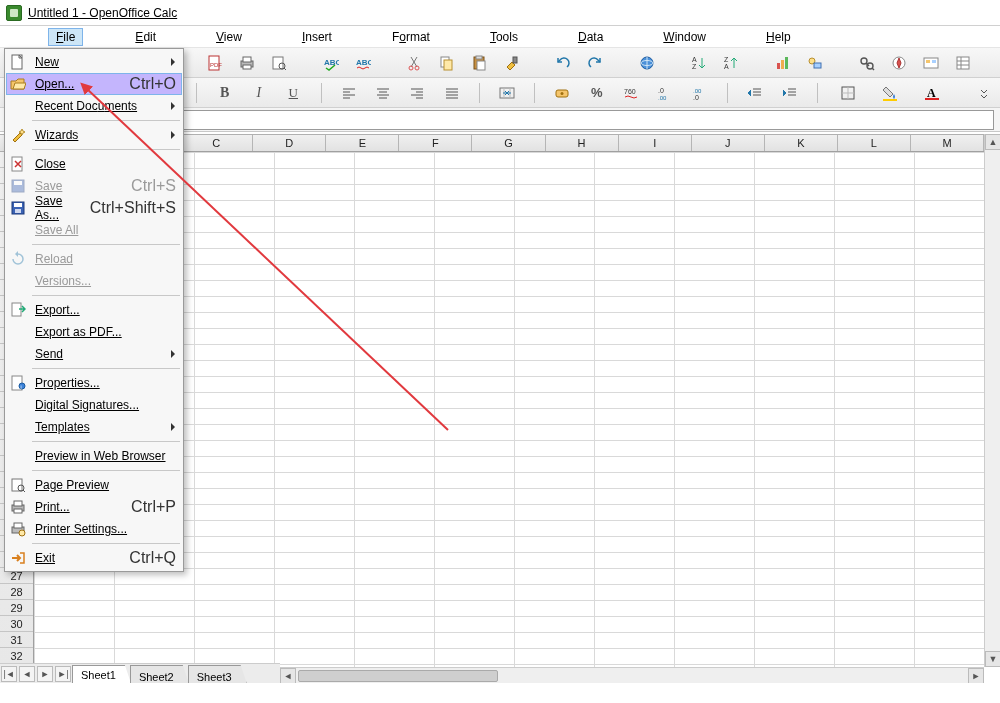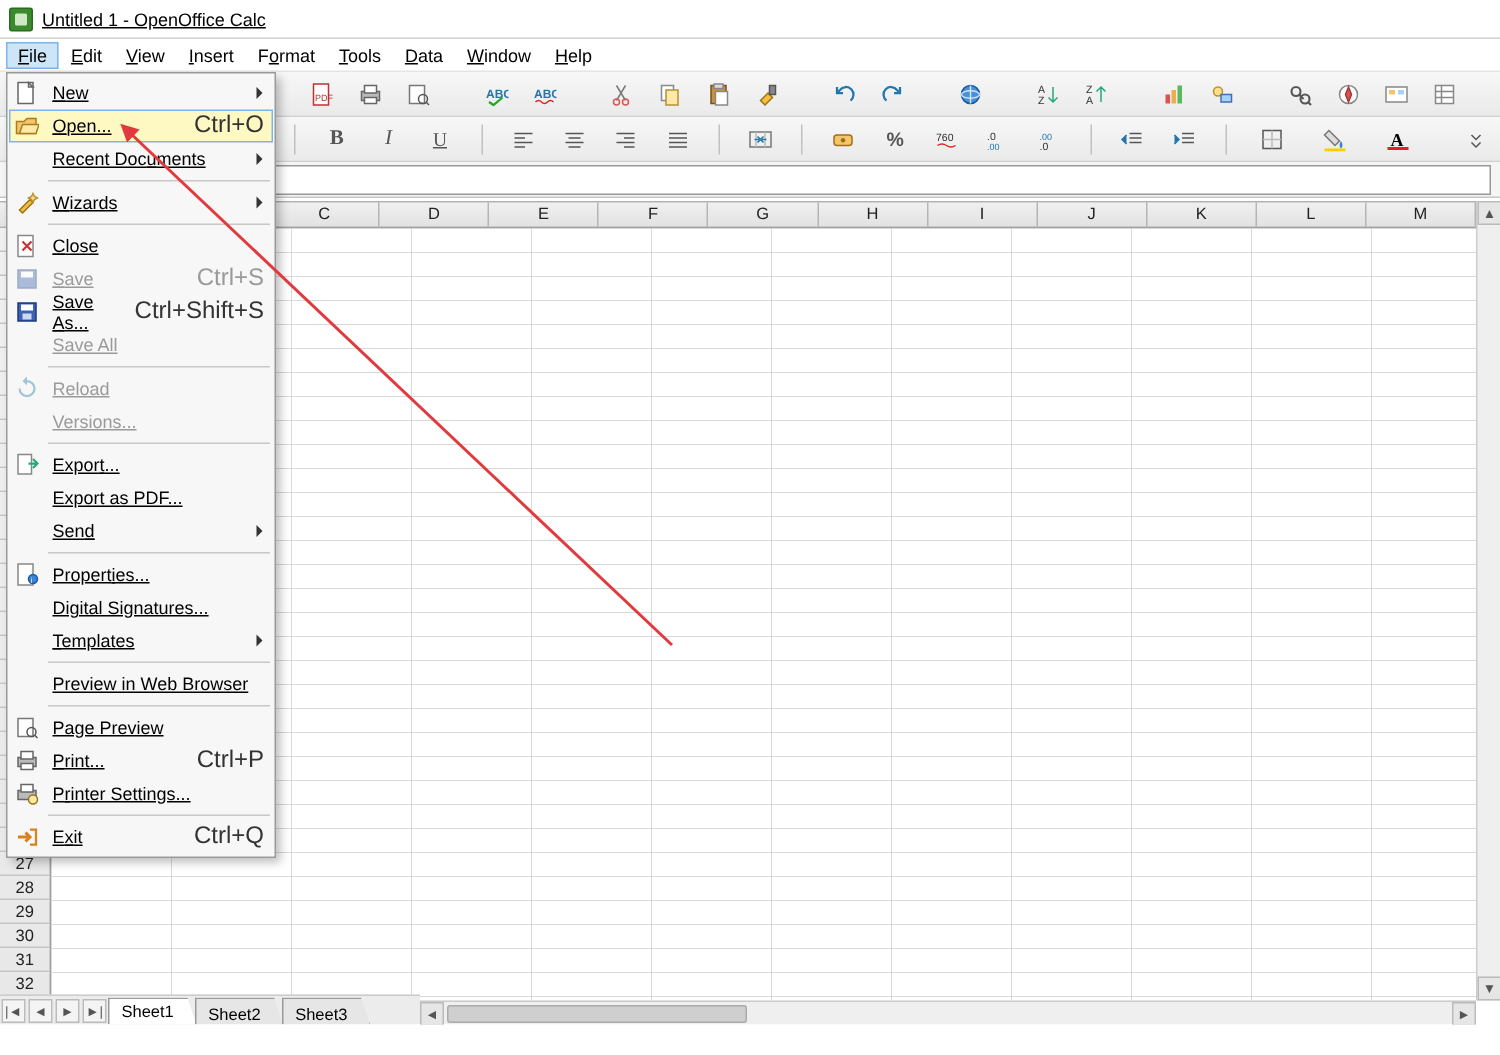--- a/index.html
+++ b/index.html
@@ -39,20 +39,21 @@
   .menubar {
     height: 22px;
     background: #fff;
     border-bottom: 1px solid #e5e5e5;
     display:flex; align-items:center;
     padding:0 4px;
   }
   .menubar .menu {
     padding: 2px 8px;
     cursor: default;
+    margin-left: 44px;
   }
   .menubar .menu.active {
     background:#cde6f7;
     border:1px solid #7eb4ea;
     padding:1px 7px;
   }
   .menubar .menu .ul { text-decoration: underline; }
   
   .toolbar {
     height: 30px;
@@ -184,21 +185,21 @@
     padding:2px 1px;
     z-index:50;
   }
   .ddrow{
     display:flex; align-items:center;
     height:22px;
     padding:0 6px 0 3px;
     gap:8px;
     position:relative;
   }
-  .ddrow.hl{ background:#fef9c3; border:1px solid #7eb4ea; height:22px; padding:0 5px 0 2px; }
+  .ddrow.hl{ background:#c4b5fd; border:1px solid #7eb4ea; height:22px; padding:0 5px 0 2px; }
   .ddrow .icon{width:18px;height:18px;display:flex;align-items:center;justify-content:center;flex-shrink:0;}
   .ddrow .lbl{flex:1;font-size:12px;text-decoration:underline;}
   .ddrow .lbl .ul{text-decoration:underline;}
   .ddrow .shortcut{font-size:16px;color:#333;margin-left:auto;}
   .ddrow .sub{font-size:10px;color:#333;}
   .ddrow.disabled .lbl, .ddrow.disabled .shortcut{color:#9a9a9a;}
   .ddsep{height:1px;background:#c8c8c8;margin:3px 2px 3px 26px;}
   
   .annot-arrow{position:absolute;z-index:60;pointer-events:none;}
   .caret svg, .sub svg { display:block;}

